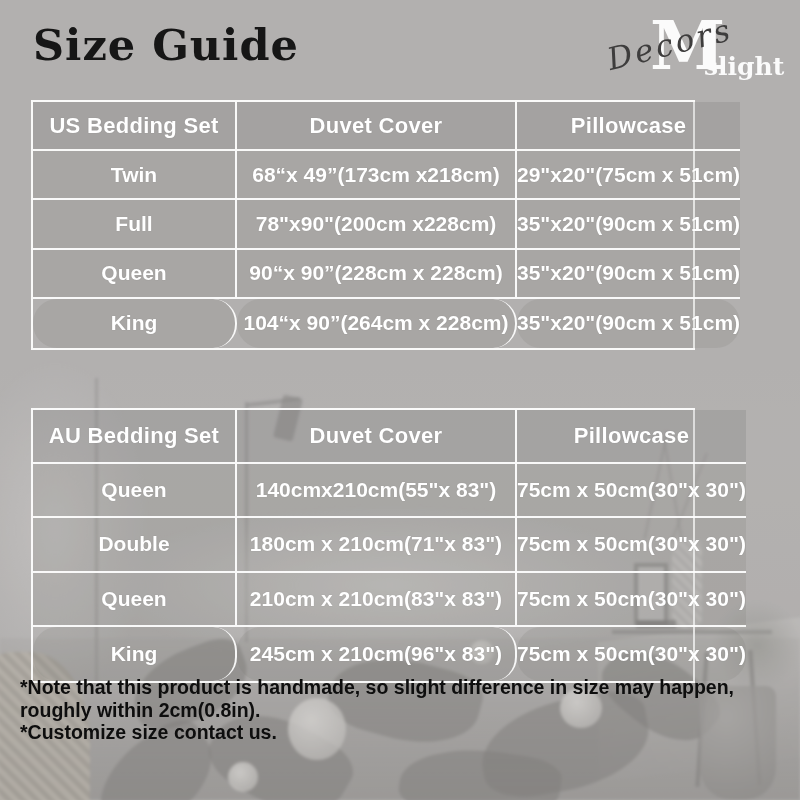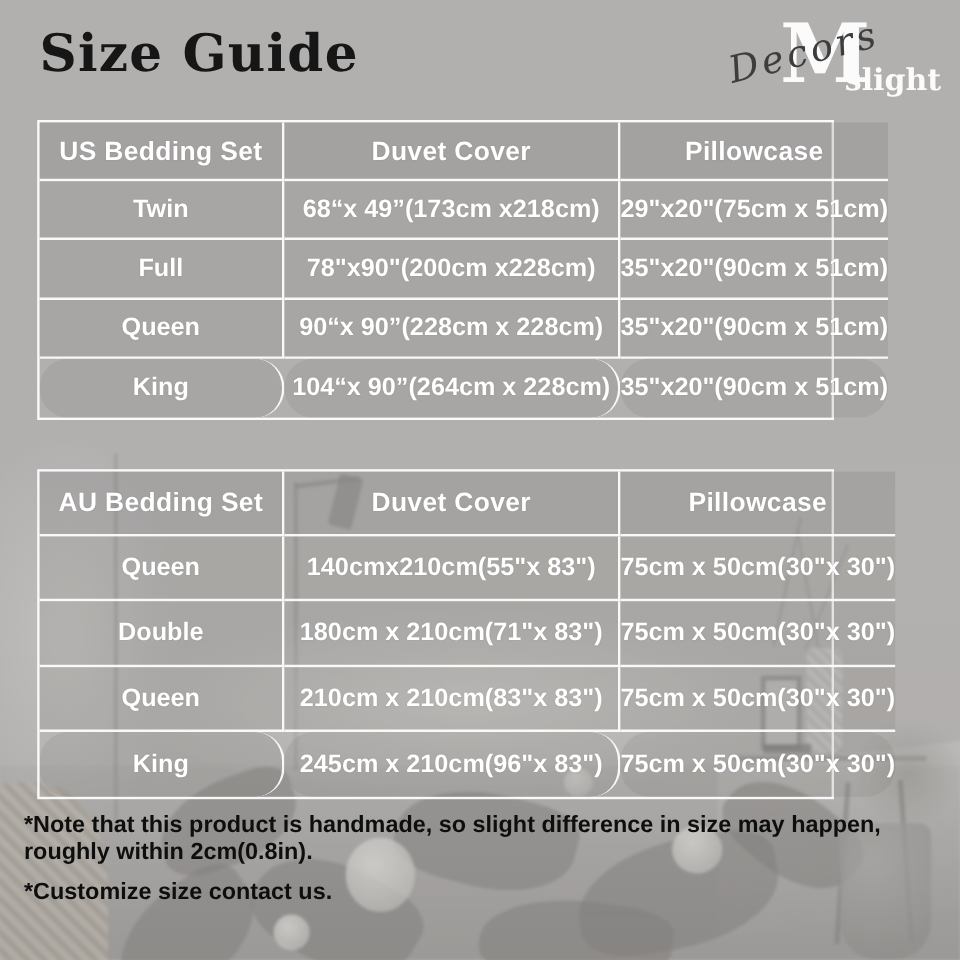--- a/index.html
+++ b/index.html
@@ -76,36 +76,36 @@
     font-weight:bold; font-size:25px; color:#fbfbfb; }
   .logo-script { position:absolute; left:-14px; top:14px; font-family:"DejaVu Serif", serif;
     font-style:italic; font-size:31px; color:#3e3d3d; transform:rotate(-14deg); letter-spacing:3px; }
 
   .size-table {
     position:absolute; left:31px; width:664px;
     display:grid; grid-template-columns:204px 280px 1fr;
     border:2px solid rgba(255,255,255,0.93);
   }
   .us-table { top:100px; grid-auto-rows:49.2px; }
-  .au-table { top:391px; grid-auto-rows:54.2px; }
+  .au-table { top:408px; grid-auto-rows:54.2px; }
   .cell {
     display:flex; align-items:center; justify-content:center;
     border-right:2px solid rgba(255,255,255,0.93);
     border-bottom:2px solid rgba(255,255,255,0.93);
     background:rgba(122,120,119,0.18);
     color:#ffffff; font-weight:bold; font-size:21px; white-space:nowrap;
     text-shadow:0 0 1px rgba(90,90,90,0.35);
   }
   .cell:nth-child(3n) { border-right:none; }
   .size-table .cell:nth-last-child(-n+3) { border-bottom:none;border-radius:24px; }
   .cell.header { font-size:22px; letter-spacing:0.3px; background:rgba(116,114,113,0.22); }
 
   .notes { position:absolute; left:20px; top:676px; width:750px;
     color:#0e0e0e; font-weight:bold; font-size:19.5px; line-height:1.16; }
-  .note-2 { margin-top:11px; }
+  .note-2 { }
 </style>
 </head>
 <body>
 
 <div class="canvas">
 
   <div class="photo">
     <div class="photo-shapes">
       <div class="bg-light-left"></div>
       <div class="bg-frame-line"></div>

